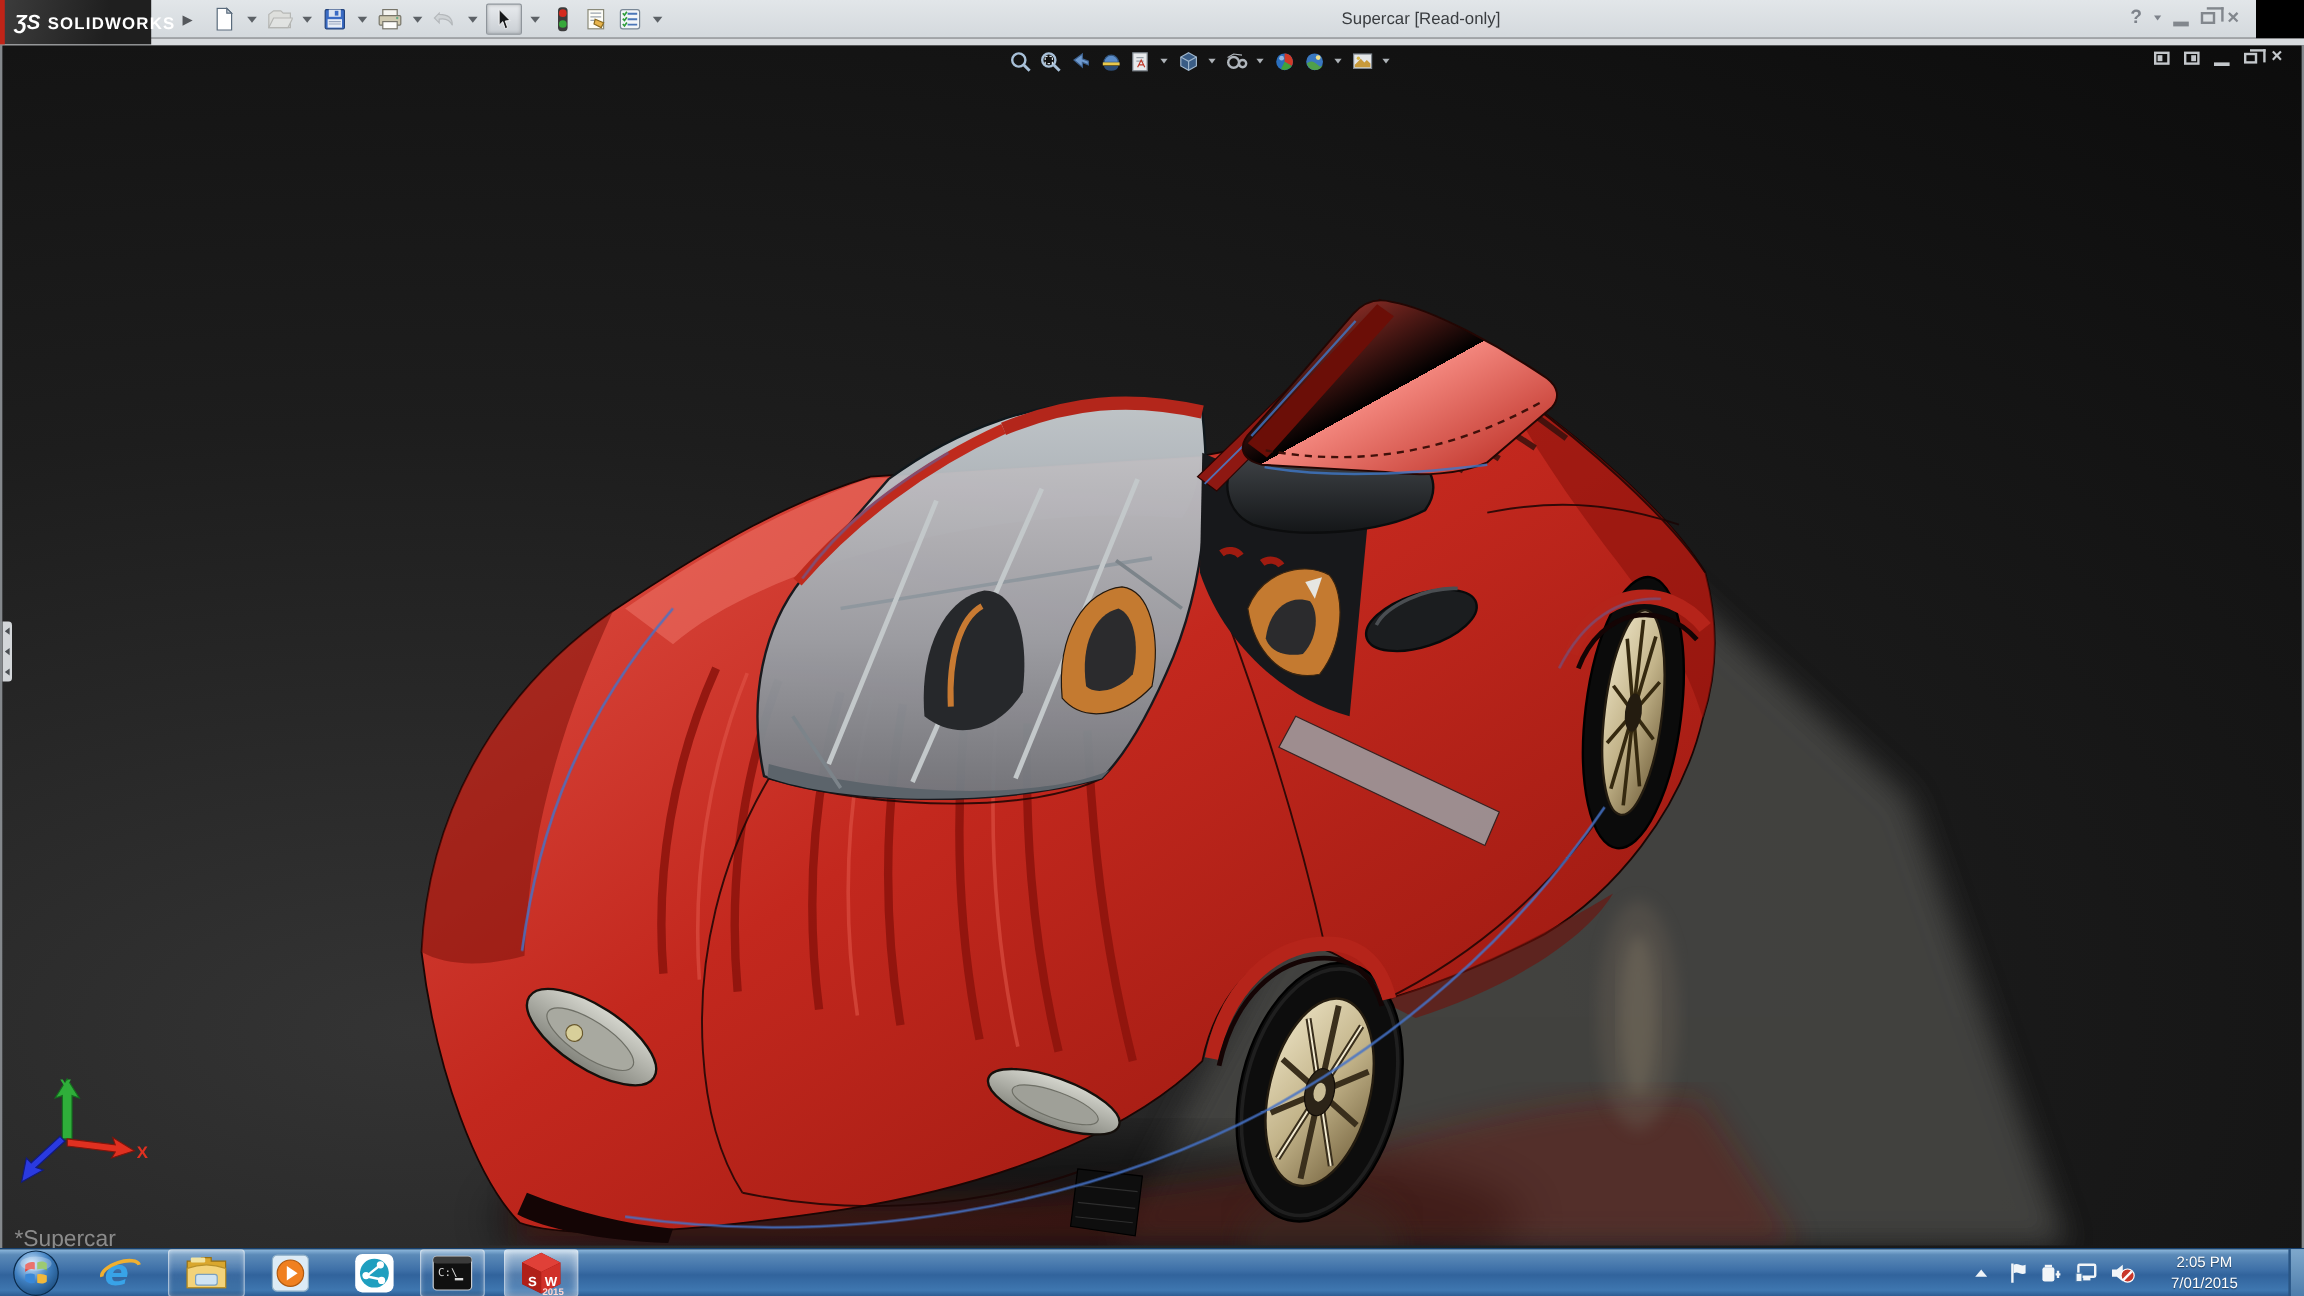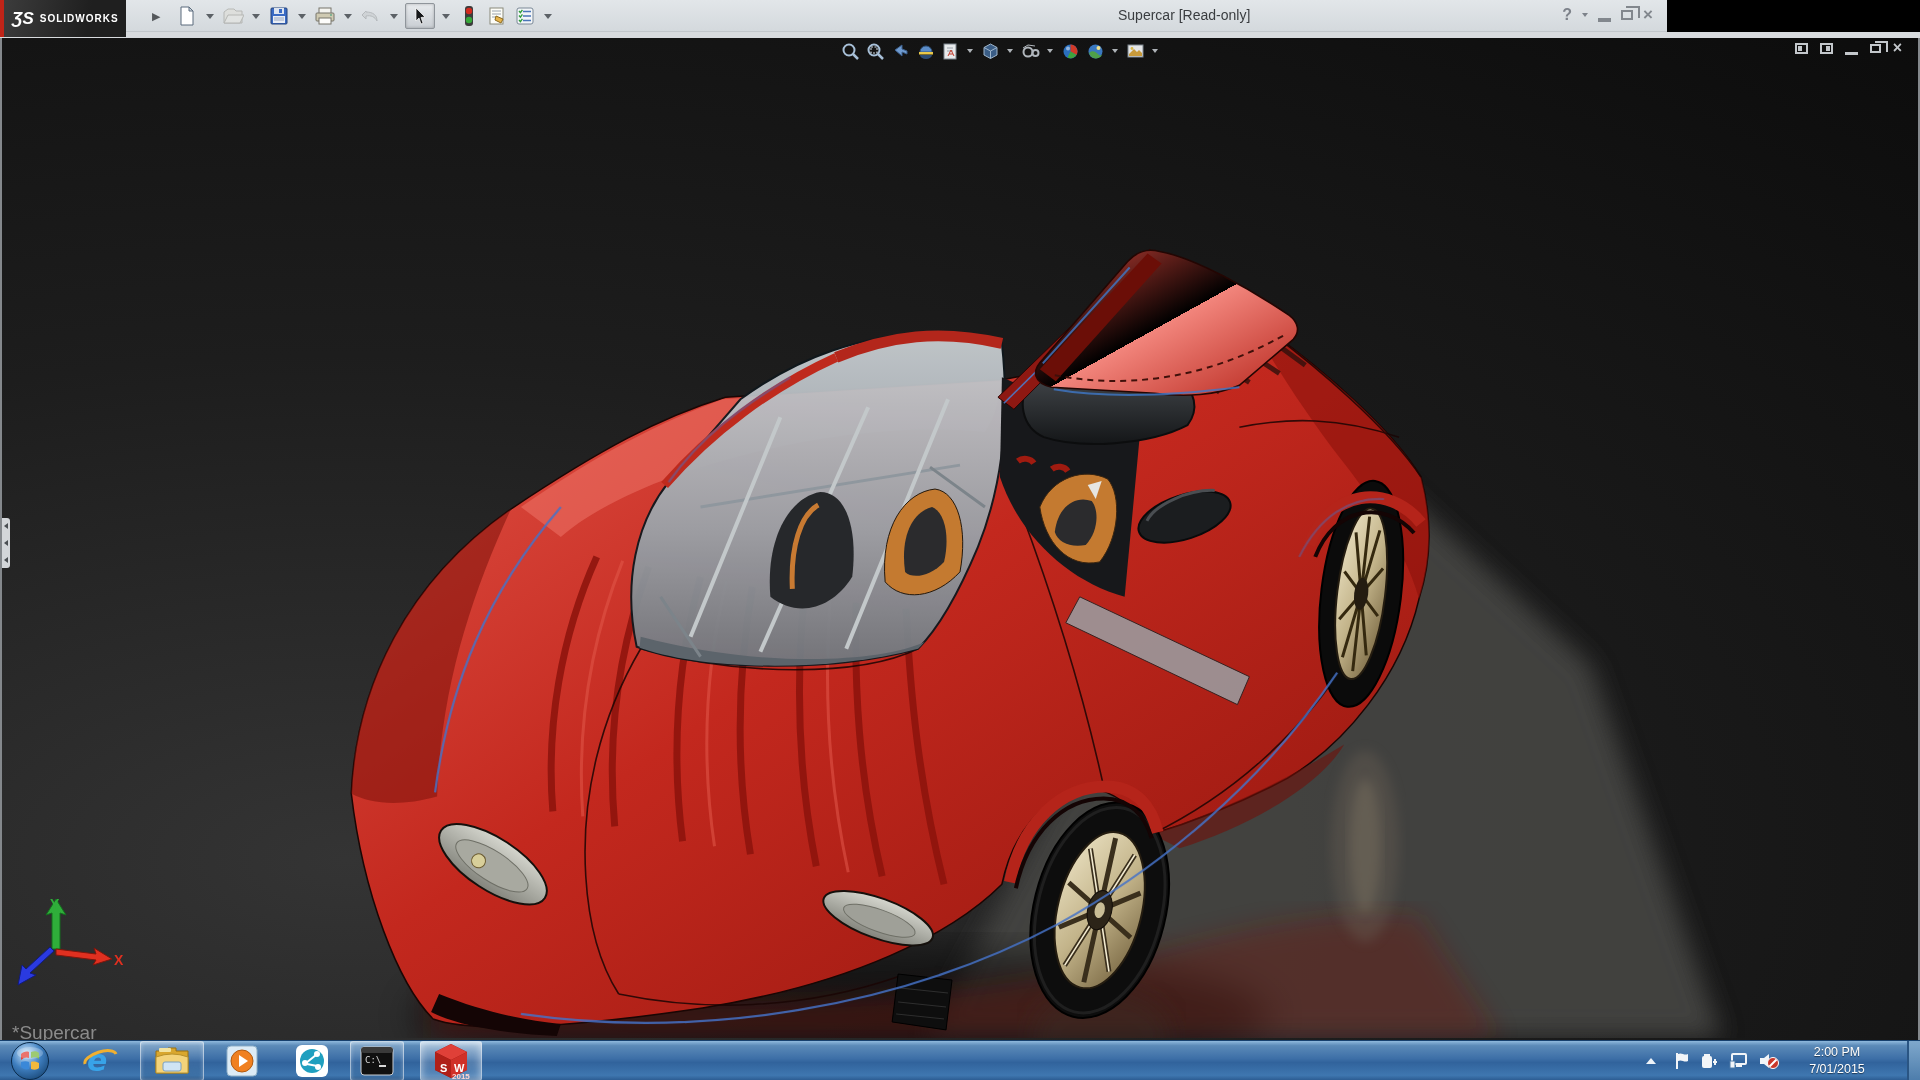--- a/index.html
+++ b/index.html
@@ -1,28 +1,28 @@
 <!DOCTYPE html>
 <html><head>
 <meta charset="utf-8">
 <style>
   * { margin:0; padding:0; box-sizing:border-box; }
   html,body { width:1920px; height:1080px; overflow:hidden; background:#000;
     font-family:"Liberation Sans","DejaVu Sans",sans-serif; }
   .app { position:absolute; inset:0; }
 
   
-  .titlebar { position:absolute; left:0; top:0; width:1667px; height:32px;
+  .titlebar { position:absolute; left:0; top:0; width:1880px; height:32px;
     background:linear-gradient(#e2e6e9,#d4d9dd); border-bottom:1px solid #c2c7cb; }
   .menustrip { position:absolute; left:0; top:32px; width:1920px; height:6px; background:#d8dbde; }
   .logoblock { position:absolute; left:0; top:0; width:126px; height:37px; z-index:30;
     background:linear-gradient(100deg,#3d3d3d,#1f1f1f 70%); display:flex; align-items:center; }
   .logored { position:absolute; left:0; top:0; width:4px; height:37px; background:#c1241ا; background:#c02418; }
   .logomark { color:#fff; font-weight:bold; font-style:italic; font-size:17px; margin-left:12px; letter-spacing:0; }
-  .logotext { color:#fff; font-weight:bold; font-size:10px; letter-spacing:1px; margin-left:6px; }
+  .logotext { color:#fff; font-weight:bold; font-size:14px; letter-spacing:1px; margin-left:6px; }
   .logoflyout { position:absolute; left:152px; top:10px; color:#55585c; font-size:11px; z-index:30; }
 
   .maintoolbar { position:absolute; left:175px; top:2px; height:28px; display:flex; align-items:center; gap:4px; }
   .tbtn { width:24px; height:24px; display:flex; align-items:center; justify-content:center; }
   .tbtn.disabled { opacity:.42; filter:grayscale(.7); }
   .caret { width:0; height:0; border-left:4px solid transparent; border-right:4px solid transparent;
     border-top:5px solid #5c6166; margin:0 3px; }
   .selectbox { width:30px; height:26px; border:1px solid #8f959b; background:linear-gradient(#e8ebee,#c9ced3);
     border-radius:2px; display:flex; align-items:center; justify-content:center; box-shadow:inset 0 0 3px rgba(0,0,0,.25); }
 
@@ -551,19 +551,19 @@
           </svg>
       </div>
       <div class="tray-ic" style="right:138px;width:26px;">
         <svg width="22" height="18">
             <path d="M2 6 L6 6 L11 2 L11 16 L6 12 L2 12 Z" fill="#f2f5f8"></path>
             <circle cx="15" cy="11" r="5.5" fill="#c9372a" stroke="#fff"></circle>
             <path d="M11.5 14.5 L18.5 7.5" stroke="#fff" stroke-width="2"></path>
           </svg>
       </div>
       <div class="clock">
-        <div>2:00 PM</div>
+        <div>2:05 PM</div>
         <div>7/01/2015</div>
       </div>
       <div class="showdesk"></div>
     </div>
   </div>
 </div>
 
 </body></html>

